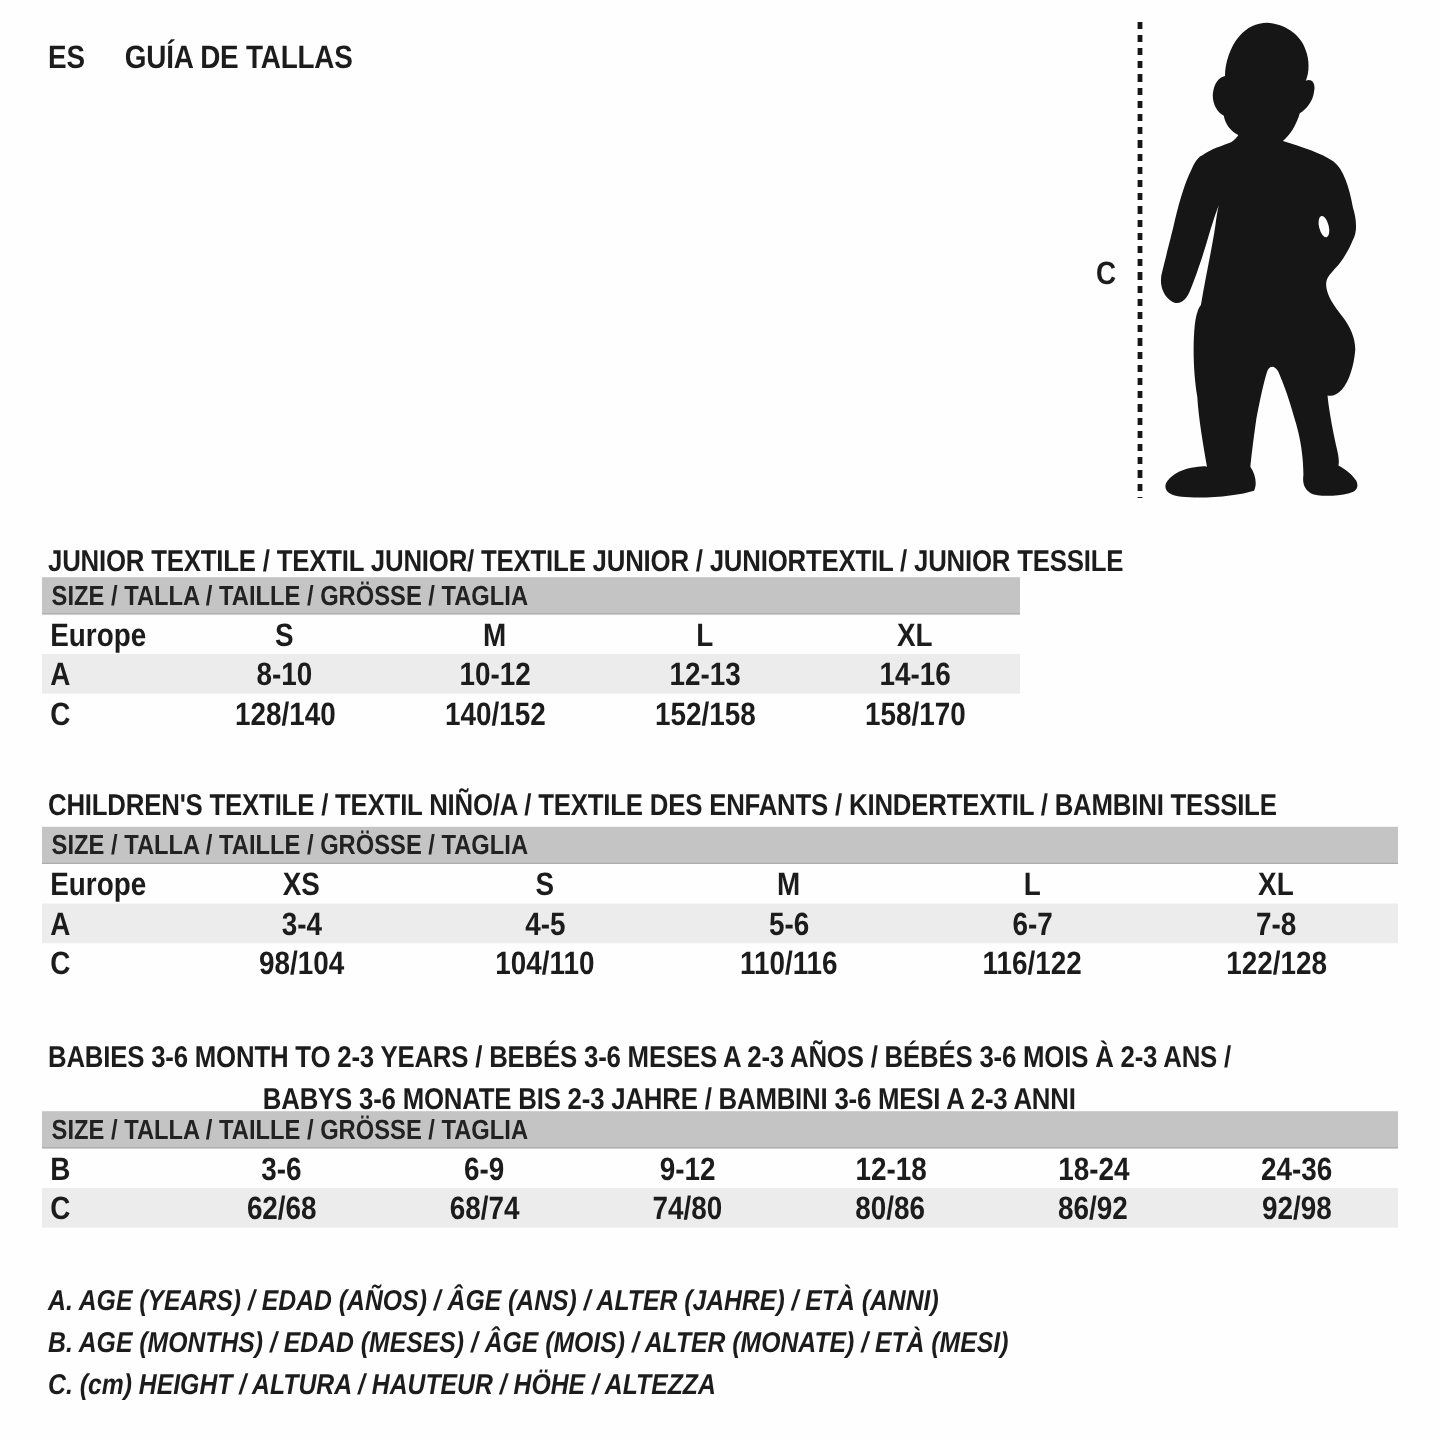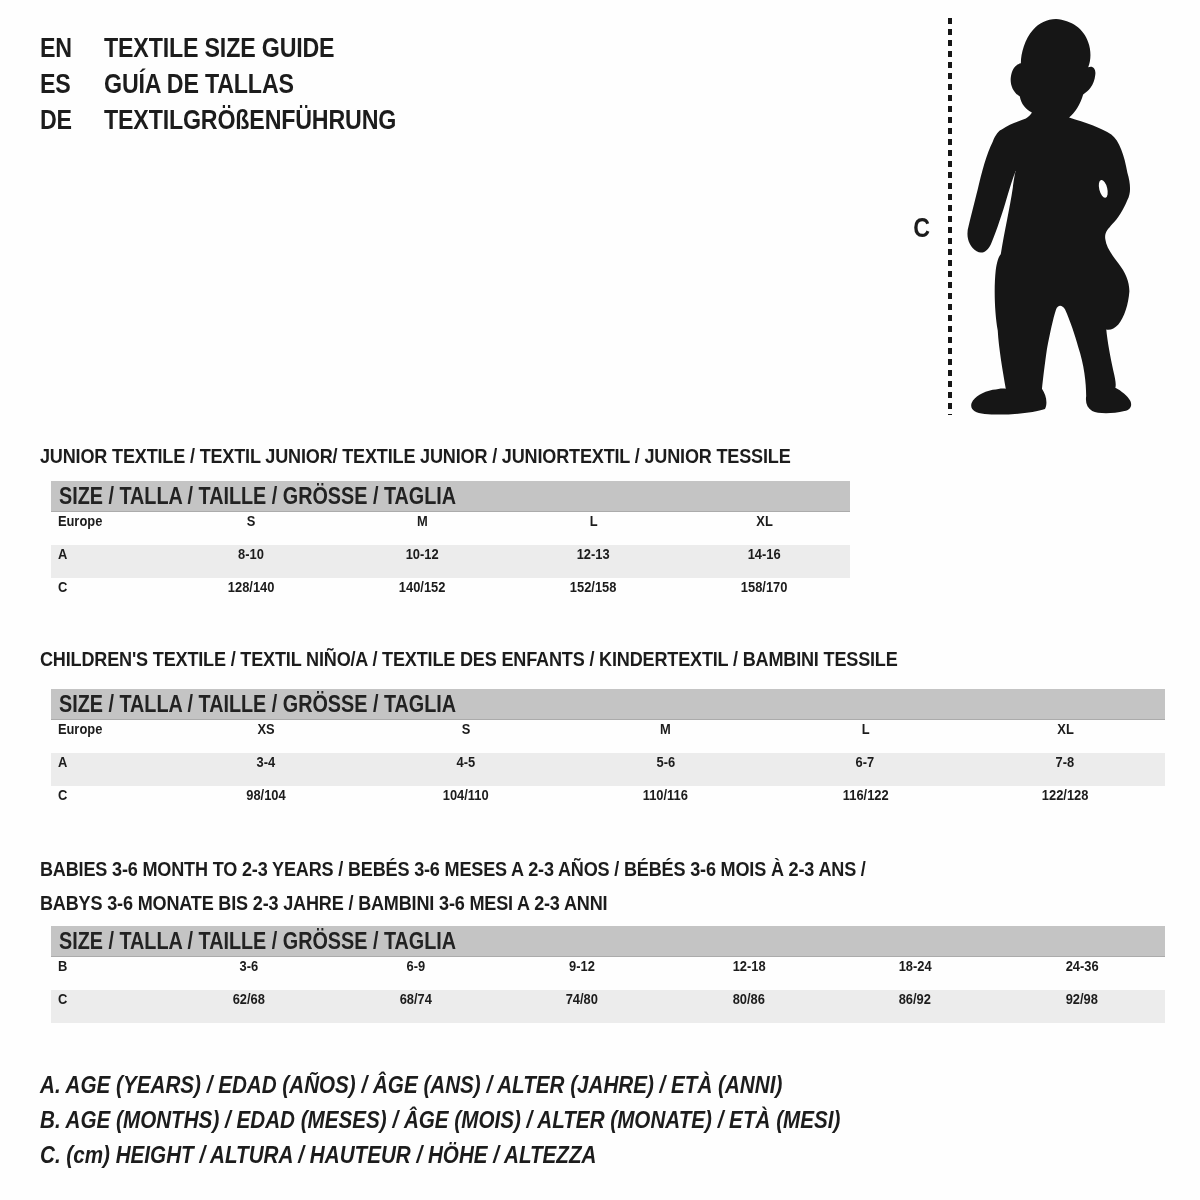--- a/index.html
+++ b/index.html
@@ -26,46 +26,44 @@
     background:repeating-linear-gradient(to bottom,#161616 0 6px,transparent 6px 11px);
   }
   #height-label{position:absolute;left:912px;top:214px;font-size:27px;line-height:28px;}
   #toddler{position:absolute;left:964px;top:16px;width:172px;height:402px;}
 
   
   .sec{position:absolute;left:35px;height:190px;}
   #sec-junior{top:438px;width:815px;}
   #sec-children{top:641px;width:1130px;}
   #sec-babies{top:851px;width:1130px;}
-  .tbl-title{position:absolute;left:5px;top:4px;font-size:21px;letter-spacing:-.2px;}
+  .tbl-title{position:absolute;left:5px;top:16px;font-size:25px;letter-spacing:-.2px;text-align:center;}
   .title-line{height:34px;line-height:27px;}
-  .tbl-body{position:absolute;left:16px;right:0;}
+  .tbl-body{position:absolute;left:0;right:0;}
   #sec-junior .tbl-body{top:43px;}
   #sec-children .tbl-body{top:48px;}
   #sec-babies .tbl-body{top:75px;}
   .size-bar{
     height:30px;line-height:31px;background:#c4c4c4;border-bottom:1px solid #ababab;
     padding-left:8px;font-size:23px;color:#222;
   }
-  .trow{display:flex;height:33px;align-items:flex-start;font-size:15px;}
+  .trow{display:flex;height:33px;align-items:flex-end;font-size:27px;}
   .trow.shade{background:#ececec;}
   .tlabel{width:115px;padding-left:8px;box-sizing:border-box;}
   .tcell{flex:1;text-align:center;}
 
   
   #legend{position:absolute;left:40px;top:1070px;font-style:italic;}
   .legend-line{height:35px;line-height:30px;font-size:24px;}
 </style>
 </head>
 <body>
 
 <div id="language-list">
-    <div class="lang-row"><span class="lang-code cond-l">EN</span><span class="lang-title cond-l">TEXTILE SIZE GUIDE</span></div>
     <div class="lang-row"><span class="lang-code cond-l">ES</span><span class="lang-title cond-l">GUÍA DE TALLAS</span></div>
-    <div class="lang-row"><span class="lang-code cond-l">DE</span><span class="lang-title cond-l">TEXTILGRÖßENFÜHRUNG</span></div>
   </div>
 
 <div id="height-line"></div>
 <div id="height-label" class="cond">C</div>
 <svg id="toddler" viewBox="0 0 170 400" preserveAspectRatio="xMidYMid meet">
   <path fill="#161616" d="
     M91,3
     C106,4 119,13 123,26
     C126,34 126,44 123,51
     C128,49 131,53 130,59

